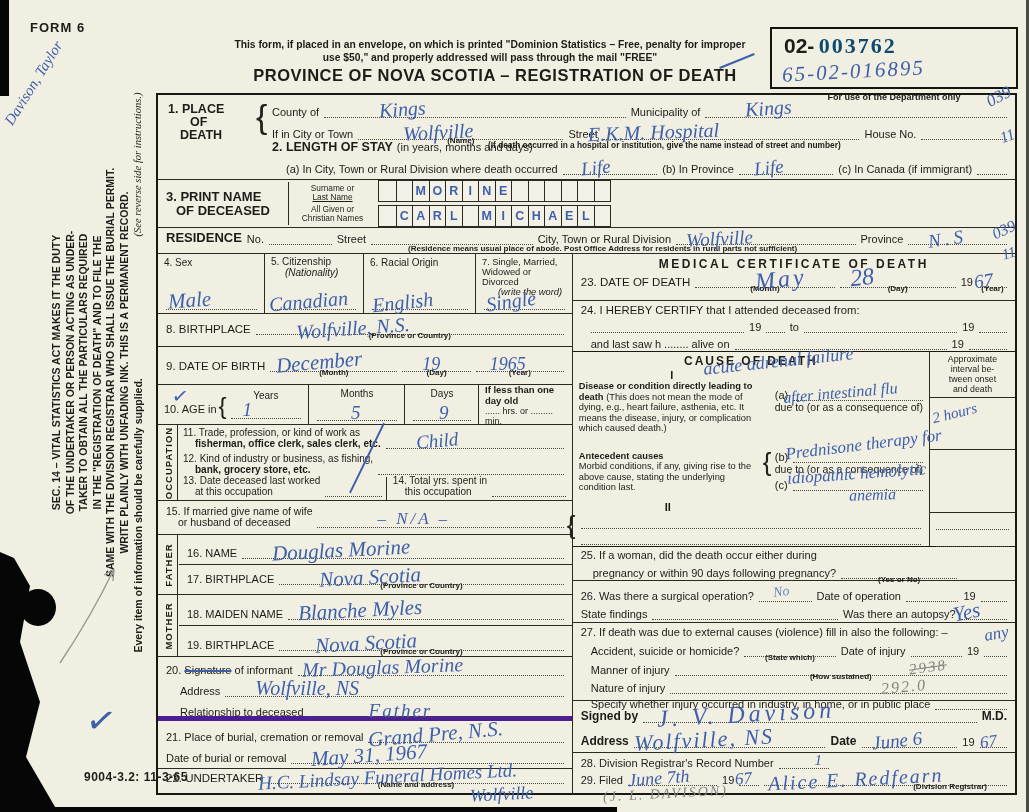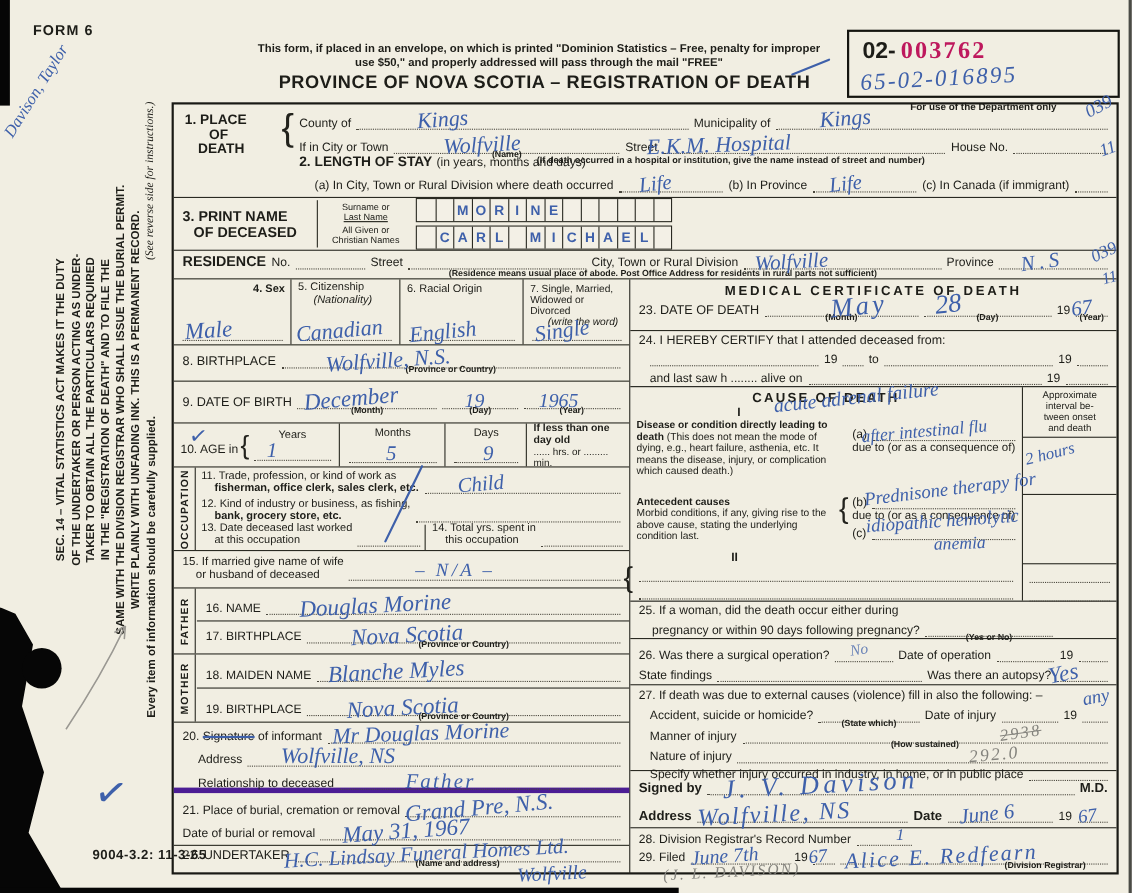--- a/index.html
+++ b/index.html
@@ -72,21 +72,21 @@
   <div style="position:absolute;left:718px;top:60px;width:38px;height:2px;background:#3e60aa;transform:rotate(-22deg);border-radius:2px;"></div>
 
   <div style="position:absolute;left:205px;top:38px;width:570px;text-align:center;">
     <div class="b" style="font-size:10.3px;line-height:13px;">This form, if placed in an envelope, on which is printed "Dominion Statistics – Free, penalty for improper</div>
     <div class="b" style="font-size:10.3px;line-height:13px;">use $50," and properly addressed will pass through the mail "FREE"</div>
   </div>
   <div class="b" style="position:absolute;left:165px;top:66px;width:660px;text-align:center;font-size:16.5px;letter-spacing:0.5px;">PROVINCE OF NOVA SCOTIA – REGISTRATION OF DEATH</div>
 
   <div style="position:absolute;left:770px;top:27px;width:248px;height:62px;border:2.5px solid #14140f;padding:4px 0 0 12px;">
     <span class="b" style="font-size:21px;">02-</span>
-    <span class="b" style="font-size:22px;letter-spacing:2px;color:#be185d;font-family:'Liberation Serif',serif;">003762</span>
+    <span class="b" style="font-size:22px;letter-spacing:2px;color:#0c4a6e;font-family:'Liberation Serif',serif;">003762</span>
     <div class="hw" style="left:10px;top:32px;font-size:21px;transform:rotate(-3deg);letter-spacing:2px;">65-02-016895</div>
   </div>
   <div class="b" style="position:absolute;left:770px;top:92px;width:248px;text-align:center;font-size:9px;">For use of the Department only</div>
 
   <div class="hw" style="left:986px;top:88px;font-size:17px;transform:rotate(-28deg);">039</div>
   <div class="hw" style="left:1000px;top:128px;font-size:16px;transform:rotate(-20deg);">11</div>
   <div class="hw" style="left:992px;top:222px;font-size:16px;transform:rotate(-25deg);">039</div>
   <div class="hw" style="left:1002px;top:246px;font-size:15px;transform:rotate(-15deg);">11</div>
 
   <div class="b" style="position:absolute;left:84px;top:770px;font-size:12px;letter-spacing:0.5px;">9004-3.2: 11-3-65</div>
@@ -211,21 +211,21 @@
       </div>
       <div class="xs" style="position:absolute;left:250px;top:16px;">(Residence means usual place of abode. Post Office Address for residents in rural parts not sufficient)</div>
     </div>
 
     <div style="display:flex;height:540px;">
 
       <div style="width:424px;border-right:1.5px solid #2a2a22;">
 
         <div style="height:60px;border-bottom:1px solid #2a2a22;display:flex;">
           <div class="cell" style="width:106px;">
-            <span class="sm b" style="font-weight:700;text-align:right;">4. Sex</span>
+            <span class="sm b" style="font-weight:400;">4. Sex</span>
             <span class="cdots">
                 <span class="hw" style="left:2px;bottom:-2px;font-size:21px;transform:rotate(-4deg);">Male</span>
               </span>
           </div>
           <div class="cell" style="width:99px;border-left:1px solid #2a2a22;">
             <span style="font-size:10px;line-height:10.5px;"><span>5. Citizenship</span><br><span class="it" style="padding-left:14px;">(Nationality)</span></span>
             <span class="cdots">
                 <span class="hw" style="left:-4px;bottom:-2px;font-size:20px;transform:rotate(-5deg);">Canadian</span>
               </span>
           </div>

